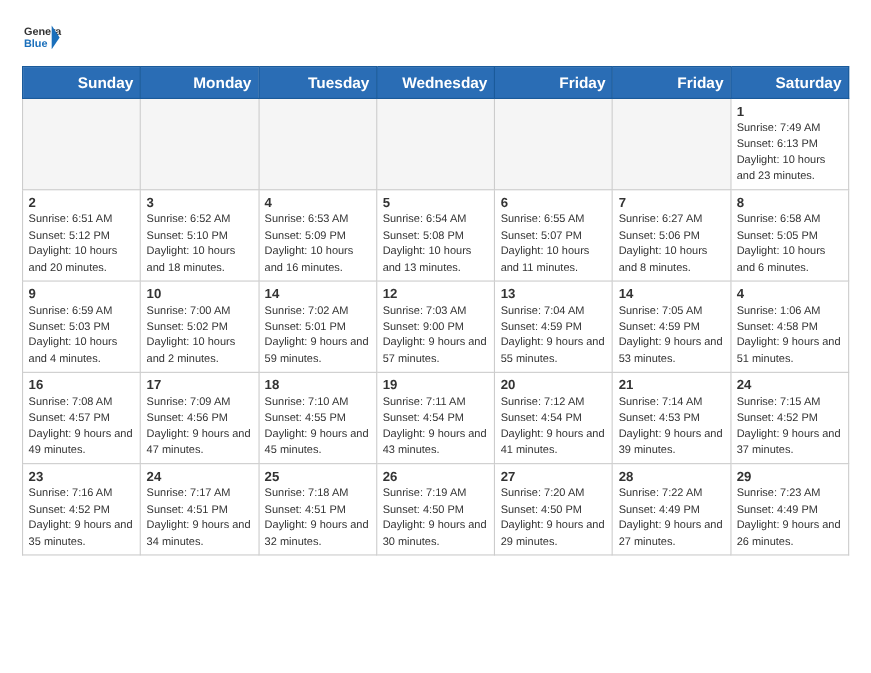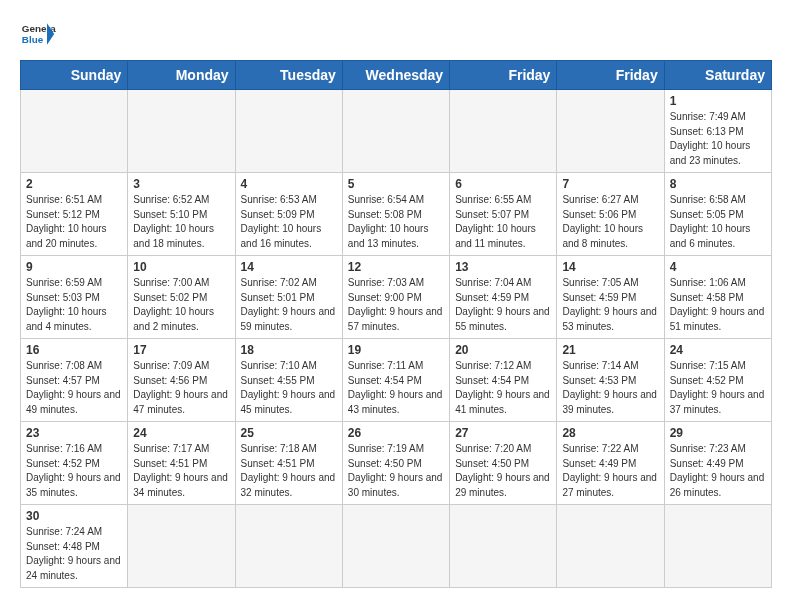--- a/index.html
+++ b/index.html
@@ -329,30 +329,15 @@
 and 27 minutes.</div>
           </td>
           <td class="has-data">
             <span class="day-num">29</span>
             <div class="day-info">Sunrise: 7:23 AM
 Sunset: 4:49 PM
 Daylight: 9 hours
 and 26 minutes.</div>
           </td>
         </tr>
-        <tr>
-          <td class="has-data">
-            <span class="day-num">30</span>
-            <div class="day-info">Sunrise: 7:24 AM
-Sunset: 4:48 PM
-Daylight: 9 hours
-and 24 minutes.</div>
-          </td>
-          <td class="empty"></td>
-          <td class="empty"></td>
-          <td class="empty"></td>
-          <td class="empty"></td>
-          <td class="empty"></td>
-          <td class="empty"></td>
-        </tr>
       </tbody>
   </table>
 </div>
 
 </body></html>

